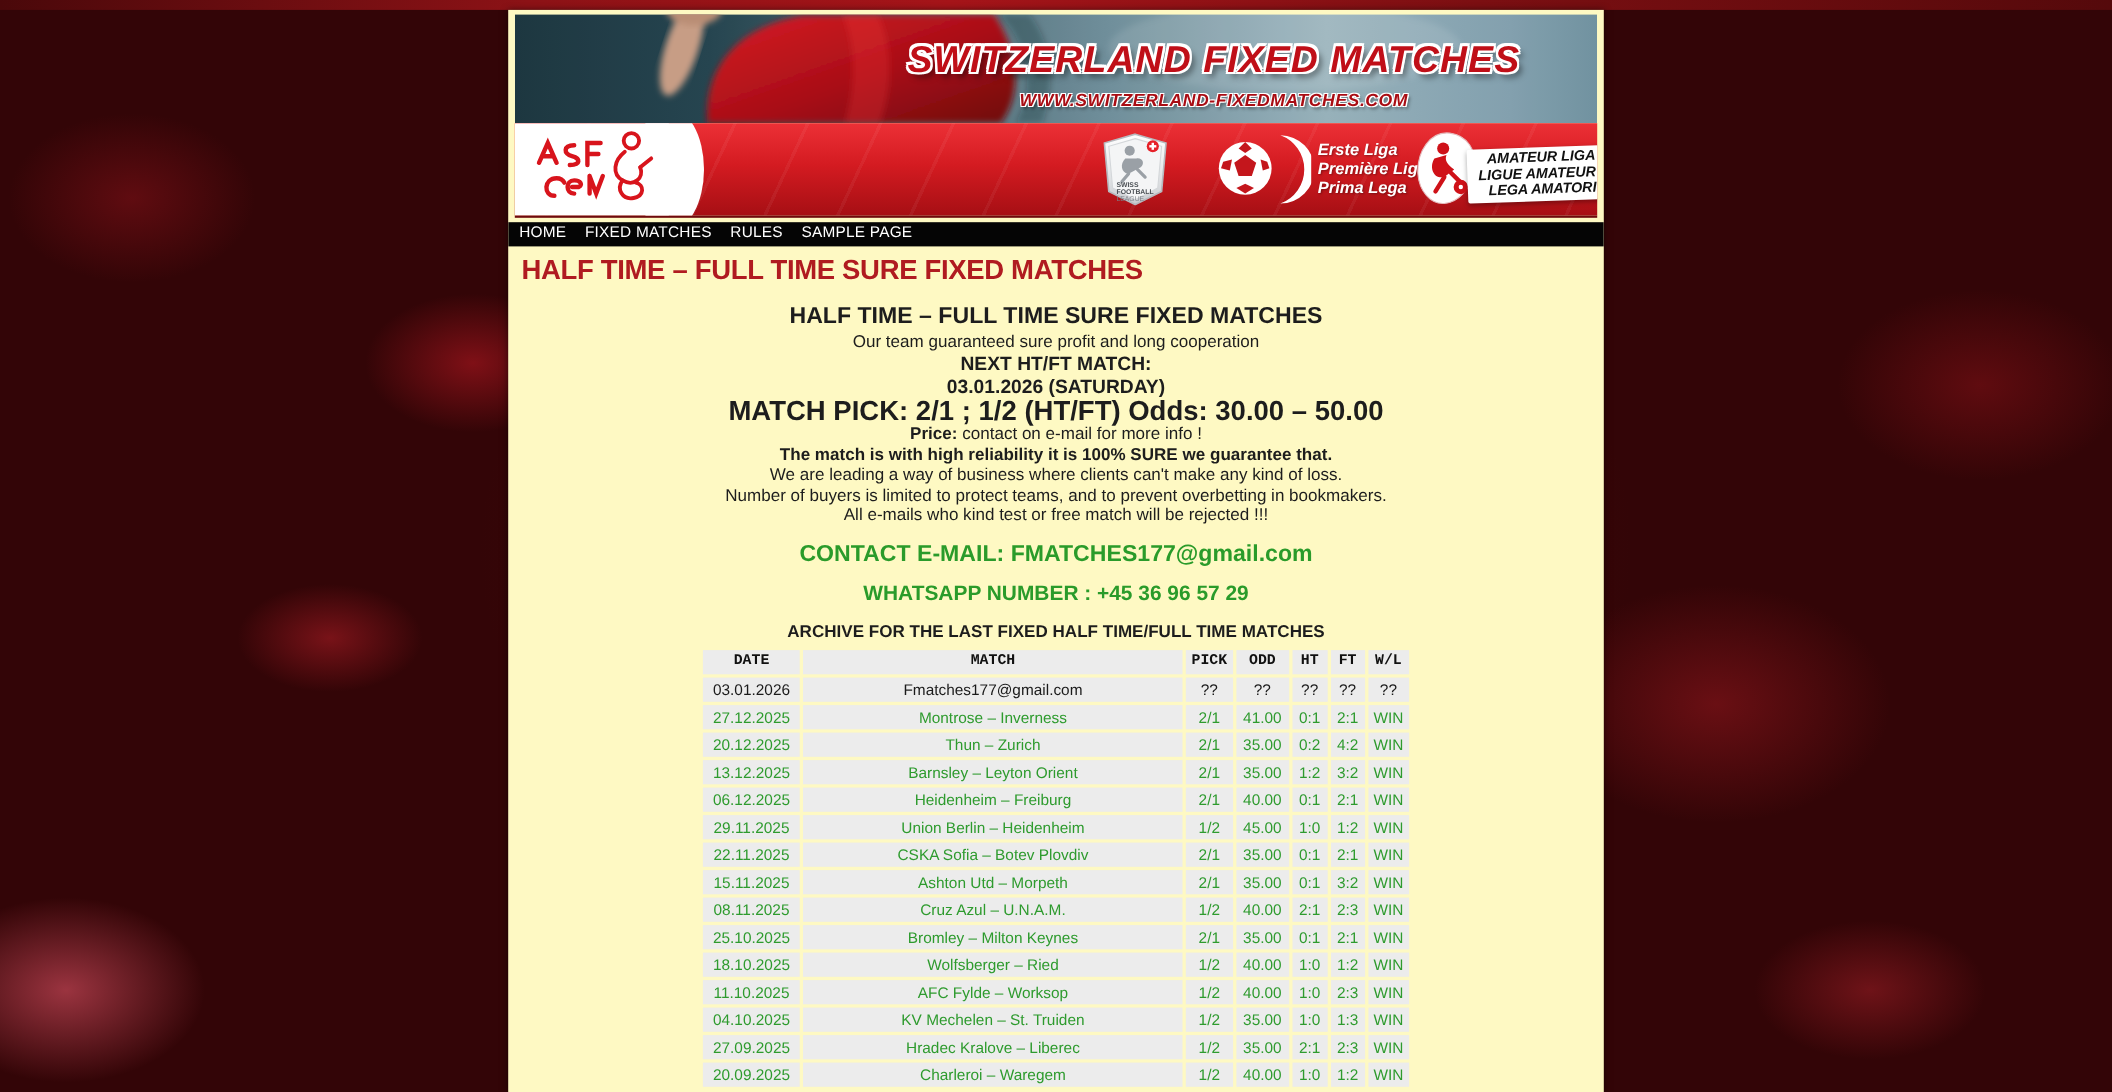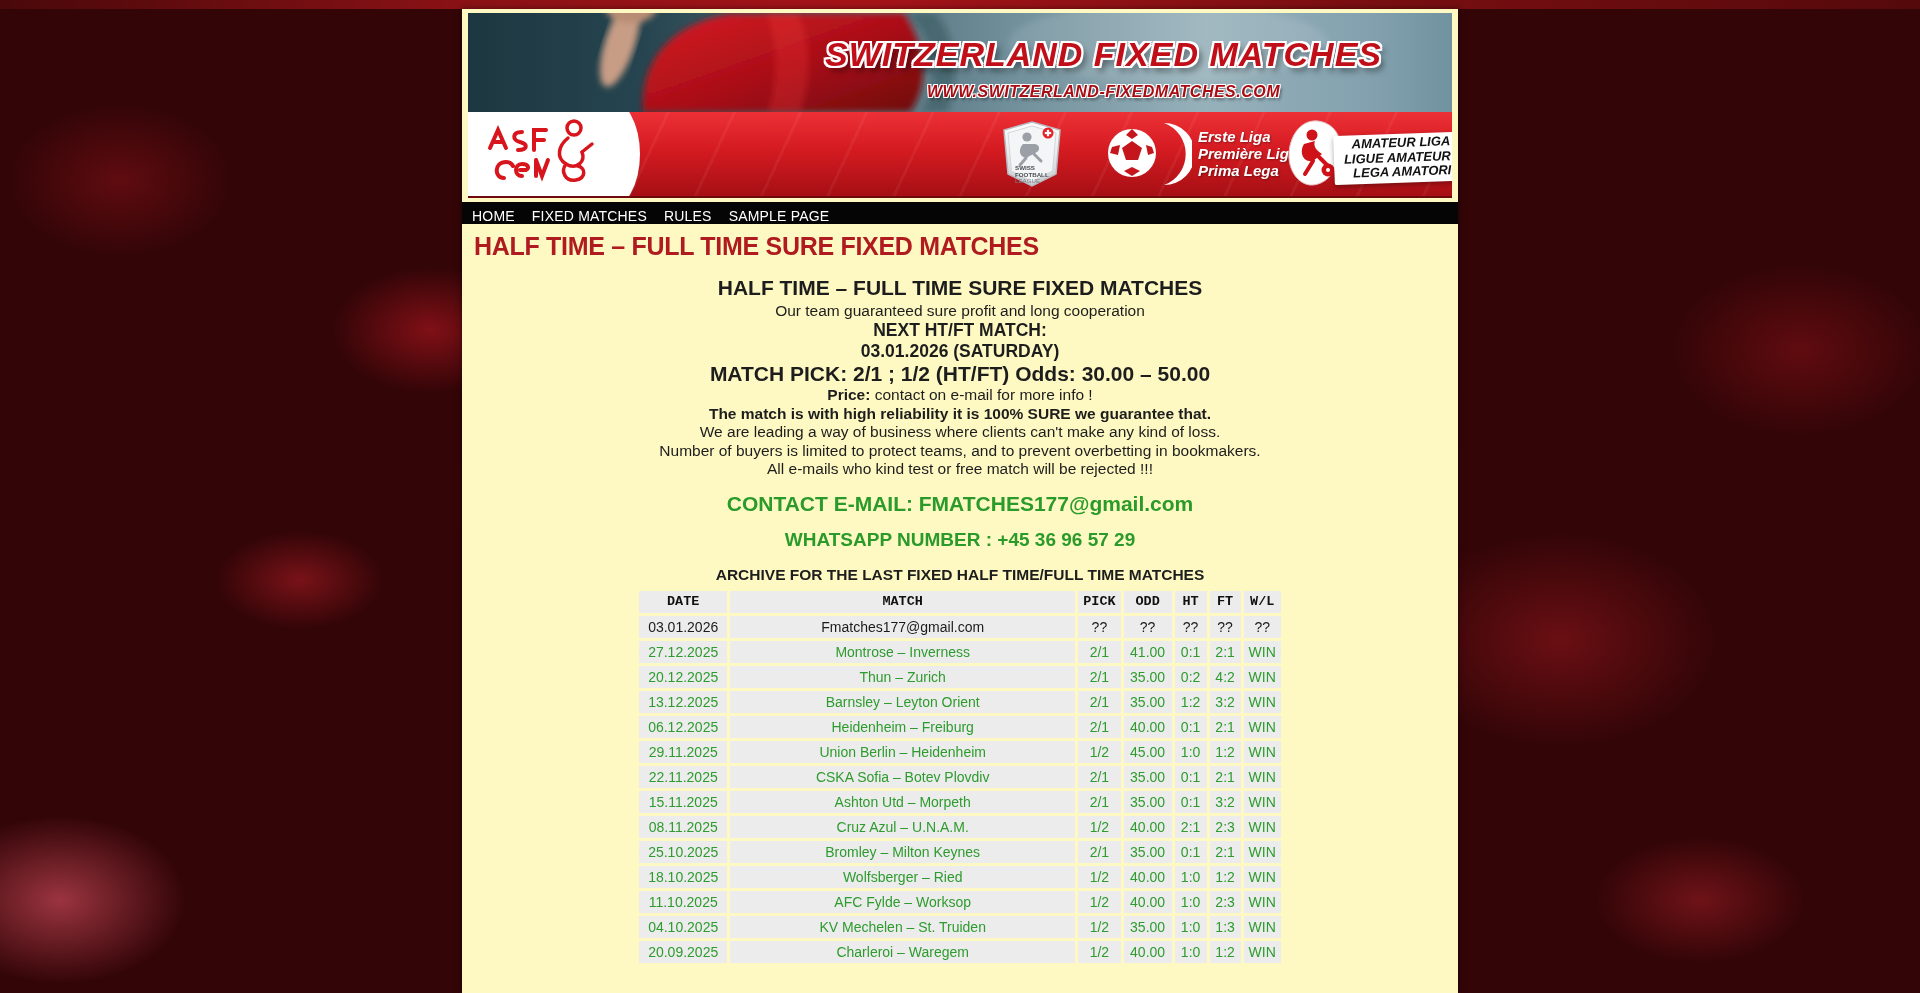--- a/index.html
+++ b/index.html
@@ -68,35 +68,35 @@
   .amateur-plaque{
     position:absolute;left:866px;top:22px;z-index:3;background:#fff;
     padding:2px 8px 3px 10px;transform:rotate(-2deg);
     box-shadow:0 2px 5px rgba(0,0,0,.35);border-radius:2px;
     font-size:13px;line-height:14.5px;font-weight:800;font-style:italic;color:#111;
     text-align:right;white-space:nowrap;
   }
   
   .nav{
     width:996px;margin-left:-6px;margin-top:4px;height:22px;background:#050505;
-    display:flex;align-items:flex-end;gap:17px;padding-left:10px;box-sizing:border-box;
+    display:flex;align-items:flex-start;gap:17px;padding-left:10px;box-sizing:border-box;
   }
   .nav a{color:#fff;font-size:14px;text-decoration:none;letter-spacing:.2px;}
   
   .content{padding:0 10px;}
   .page-title{
     margin:7px 0 0 2px;font-size:25px;line-height:30px;font-weight:700;
     color:#b01b20;letter-spacing:-.3px;
   }
   .center{ text-align:center;margin-top:15px;color:#1d1d1d;}
   .center p{margin:0;}
   .h-black{font-size:21px;line-height:24px;font-weight:700;margin-bottom:2px !important;}
   .tagline{font-size:15.5px;line-height:18px;}
   .b17{font-size:17.5px;line-height:21px;font-weight:700;}
-  .b19{font-size:21px;line-height:24px;font-weight:700;}
+  .b19{font-size:25px;line-height:24px;font-weight:700;}
   .t15{font-size:15.5px;line-height:18.5px;}
   .b15{font-size:15.5px;line-height:18.5px;font-weight:700;}
   .green-big{font-size:21px;line-height:24px;font-weight:700;color:#2a9b2a;margin-top:13px !important;}
   .green-mid{font-size:19px;line-height:22px;font-weight:700;color:#2a9b2a;margin-top:13px !important;}
   .archive-title{font-size:15.5px;line-height:18px;font-weight:700;margin-top:15px !important;}
   
   table.archive{
     margin:4px auto 0 auto;border-collapse:separate;border-spacing:3px;
     font-size:14px;
   }
@@ -382,20 +382,29 @@
           <tr class="win">
             <td>04.10.2025</td>
             <td>KV Mechelen – St. Truiden</td>
             <td>1/2</td>
             <td>35.00</td>
             <td>1:0</td>
             <td>1:3</td>
             <td>WIN</td>
           </tr>
           <tr class="win">
+            <td>27.09.2025</td>
+            <td>Hradec Kralove – Liberec</td>
+            <td>1/2</td>
+            <td>35.00</td>
+            <td>2:1</td>
+            <td>2:3</td>
+            <td>WIN</td>
+          </tr>
+          <tr class="win">
             <td>20.09.2025</td>
             <td>Charleroi – Waregem</td>
             <td>1/2</td>
             <td>40.00</td>
             <td>1:0</td>
             <td>1:2</td>
             <td>WIN</td>
           </tr>
         </tbody>
     </table>

